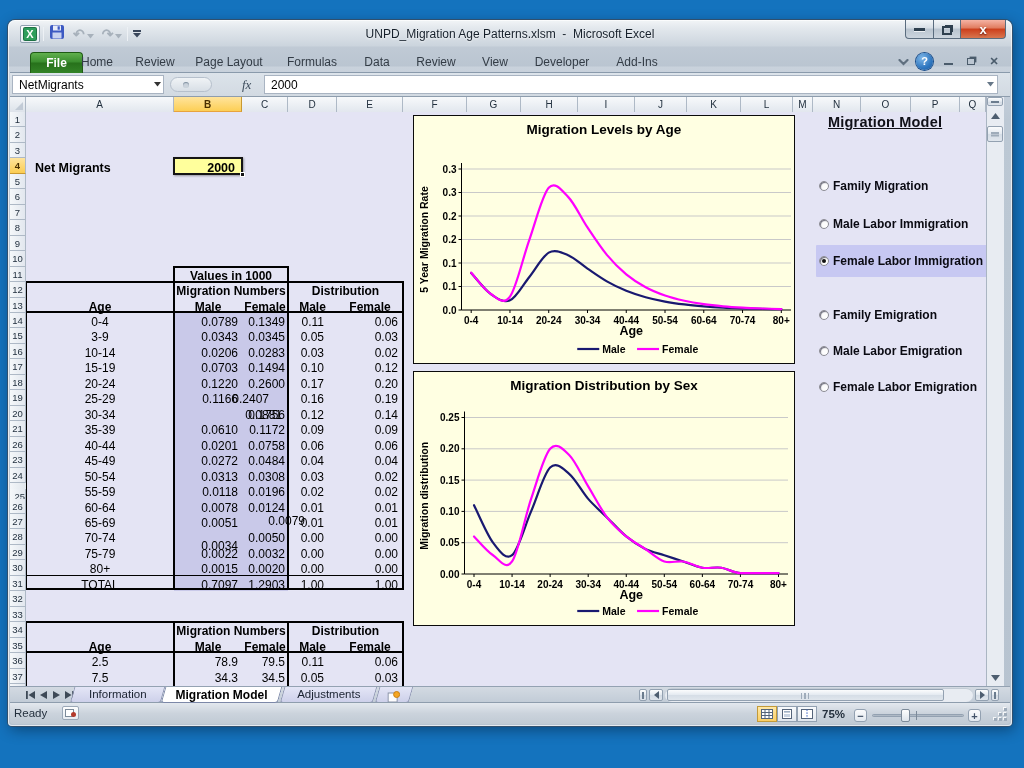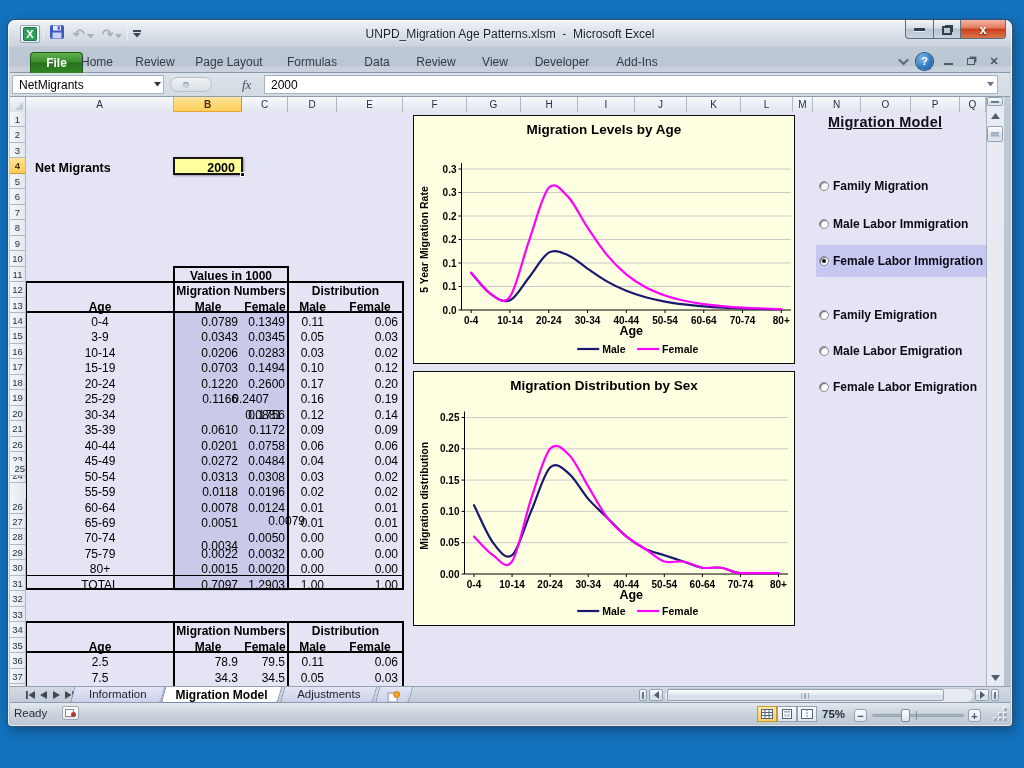--- a/index.html
+++ b/index.html
@@ -280,21 +280,21 @@
       <div class="rowhead" style="top: 216.44px; height: 15.46px; line-height: 15.46px;">15</div>
       <div class="rowhead" style="top: 231.9px; height: 15.46px; line-height: 15.46px;">16</div>
       <div class="rowhead" style="top: 247.36px; height: 15.46px; line-height: 15.46px;">17</div>
       <div class="rowhead" style="top: 262.82px; height: 15.46px; line-height: 15.46px;">18</div>
       <div class="rowhead" style="top: 278.28px; height: 15.46px; line-height: 15.46px;">19</div>
       <div class="rowhead" style="top: 293.74px; height: 15.46px; line-height: 15.46px;">20</div>
       <div class="rowhead" style="top: 309.2px; height: 15.46px; line-height: 15.46px;">21</div>
       <div class="rowhead" style="top: 324.66px; height: 15.46px; line-height: 15.46px;">26</div>
       <div class="rowhead" style="top: 340.12px; height: 15.46px; line-height: 15.46px;">23</div>
       <div class="rowhead" style="top: 355.58px; height: 15.46px; line-height: 15.46px;">24</div>
-      <div class="rowhead" style="top: 349px; height: 15.46px; line-height: 15.46px; text-align: right;">25</div>
+      <div class="rowhead" style="top: 377px; height: 15.46px; line-height: 15.46px; text-align: right;">25</div>
       <div class="rowhead" style="top: 386.5px; height: 15.46px; line-height: 15.46px;">26</div>
       <div class="rowhead" style="top: 401.96px; height: 15.46px; line-height: 15.46px;">27</div>
       <div class="rowhead" style="top: 417.42px; height: 15.46px; line-height: 15.46px;">28</div>
       <div class="rowhead" style="top: 432.88px; height: 15.46px; line-height: 15.46px;">29</div>
       <div class="rowhead" style="top: 448.34px; height: 15.46px; line-height: 15.46px;">30</div>
       <div class="rowhead" style="top: 463.8px; height: 15.46px; line-height: 15.46px;">31</div>
       <div class="rowhead" style="top: 479.26px; height: 15.46px; line-height: 15.46px;">32</div>
       <div class="rowhead" style="top: 494.72px; height: 15.46px; line-height: 15.46px;">33</div>
       <div class="rowhead" style="top: 510.18px; height: 15.46px; line-height: 15.46px;">34</div>
       <div class="rowhead" style="top: 525.64px; height: 15.46px; line-height: 15.46px;">35</div>

